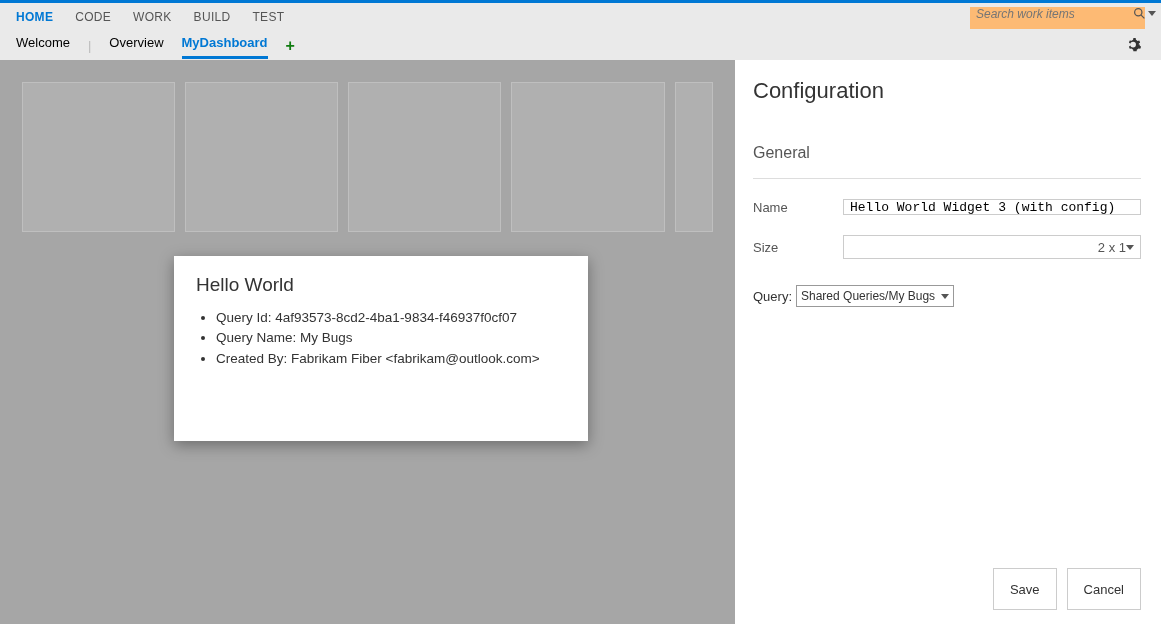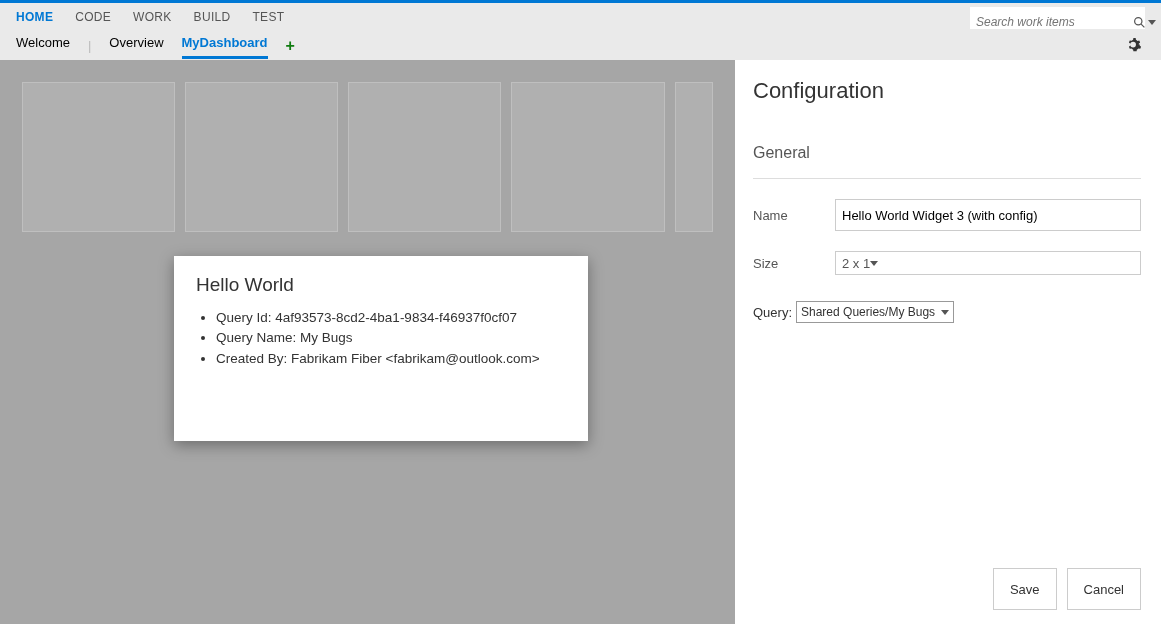--- a/index.html
+++ b/index.html
@@ -37,22 +37,22 @@
     }
     .topbar-row1 .nav-item.active {
       color: #0078d4;
       font-weight: 600;
     }
     .search-wrap {
       position: absolute;
       right: 16px;
       top: 4px;
       display: flex;
-      align-items: flex-end;
-      background: #ffffff;
+      align-items: flex-start;
+      background: #fdba74;
       height: 22px;
       width: 175px;
       padding: 0 6px;
     }
     .search-input {
       border: none;
       background: transparent;
       outline: none;
       font-size: 12px;
       color: #666;
@@ -173,42 +173,43 @@
       font-weight: 400;
       color: #555;
       border-bottom: 1px solid #ddd;
       padding-bottom: 16px;
       margin-bottom: 20px;
     }
     .form-row {
       display: flex;
       align-items: center;
       margin-bottom: 20px;
+      gap: 8px;
     }
     .form-label {
       width: 82px;
       font-size: 13px;
       color: #555;
     }
     .form-input {
       flex: 1;
       border: 1px solid #ccc;
-      height: 32px;
+      height: 16px;
       padding: 0 6px;
       font-size: 13px;
       outline: none;
-      font-family: Liberation Sans, sans-serif;
+      font-family: Liberation Mono, monospace;
     }
     .form-select-wrap {
       flex: 1;
       border: 1px solid #ccc;
       height: 24px;
       display: flex;
       align-items: center;
-      justify-content: flex-start;
+      justify-content: flex-end;
       padding: 0 6px;
       cursor: pointer;
       background: #fff;
     }
     .form-select-wrap .sel-text {
       font-size: 13px;
       color: #555;
     }
     .caret-down {
       width: 0; height: 0;

